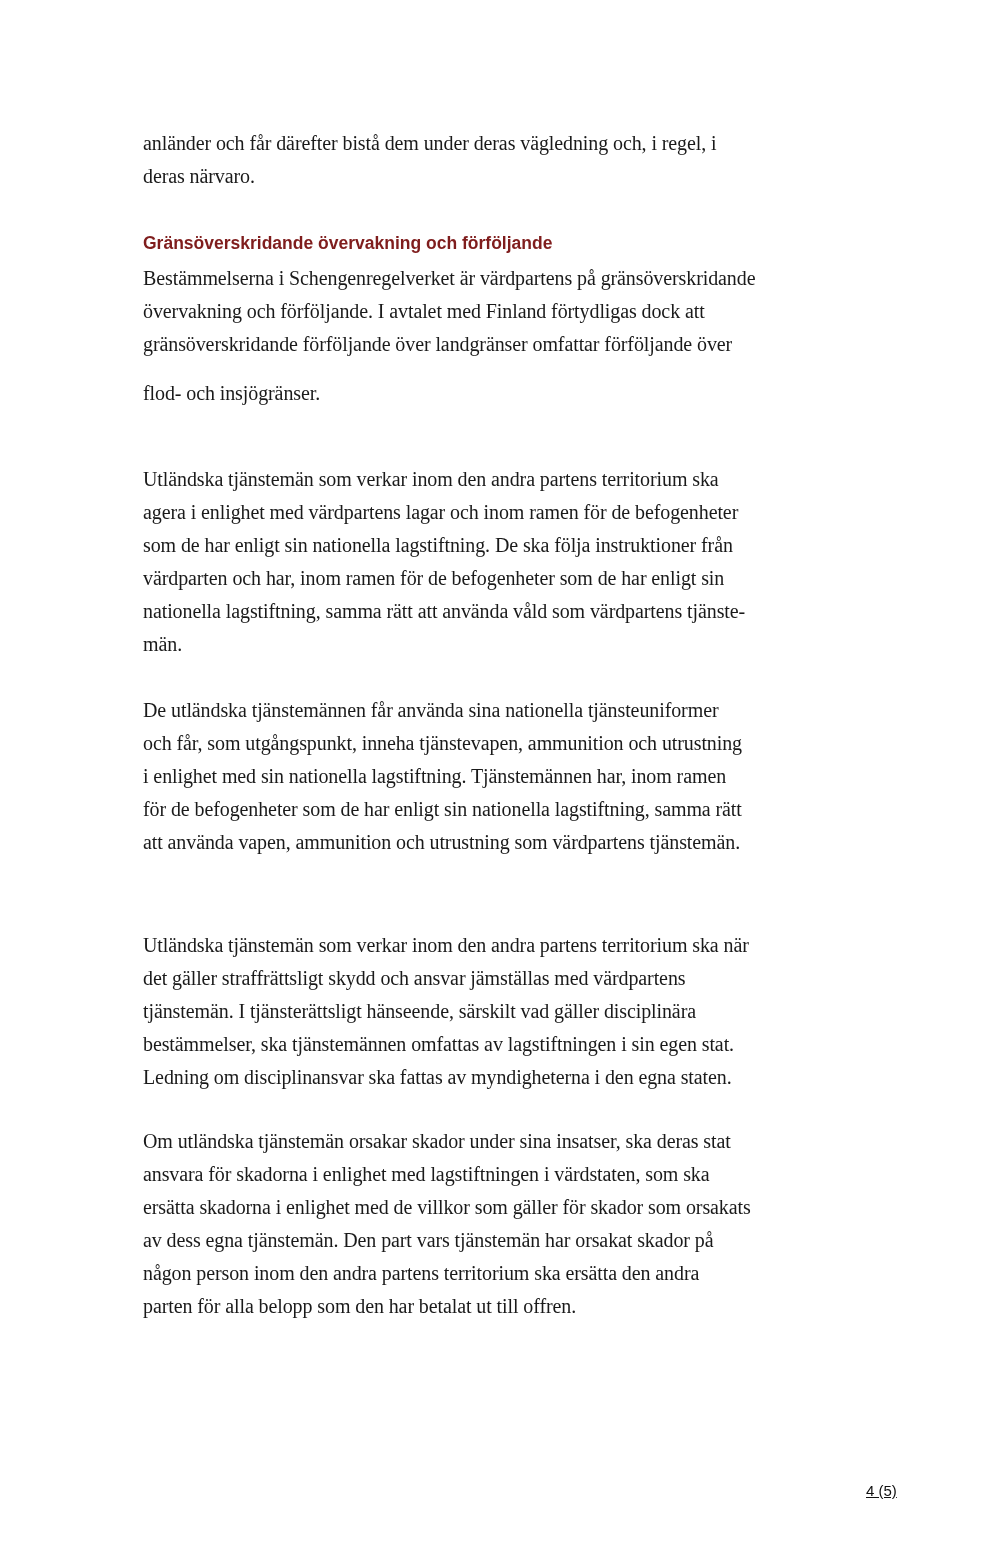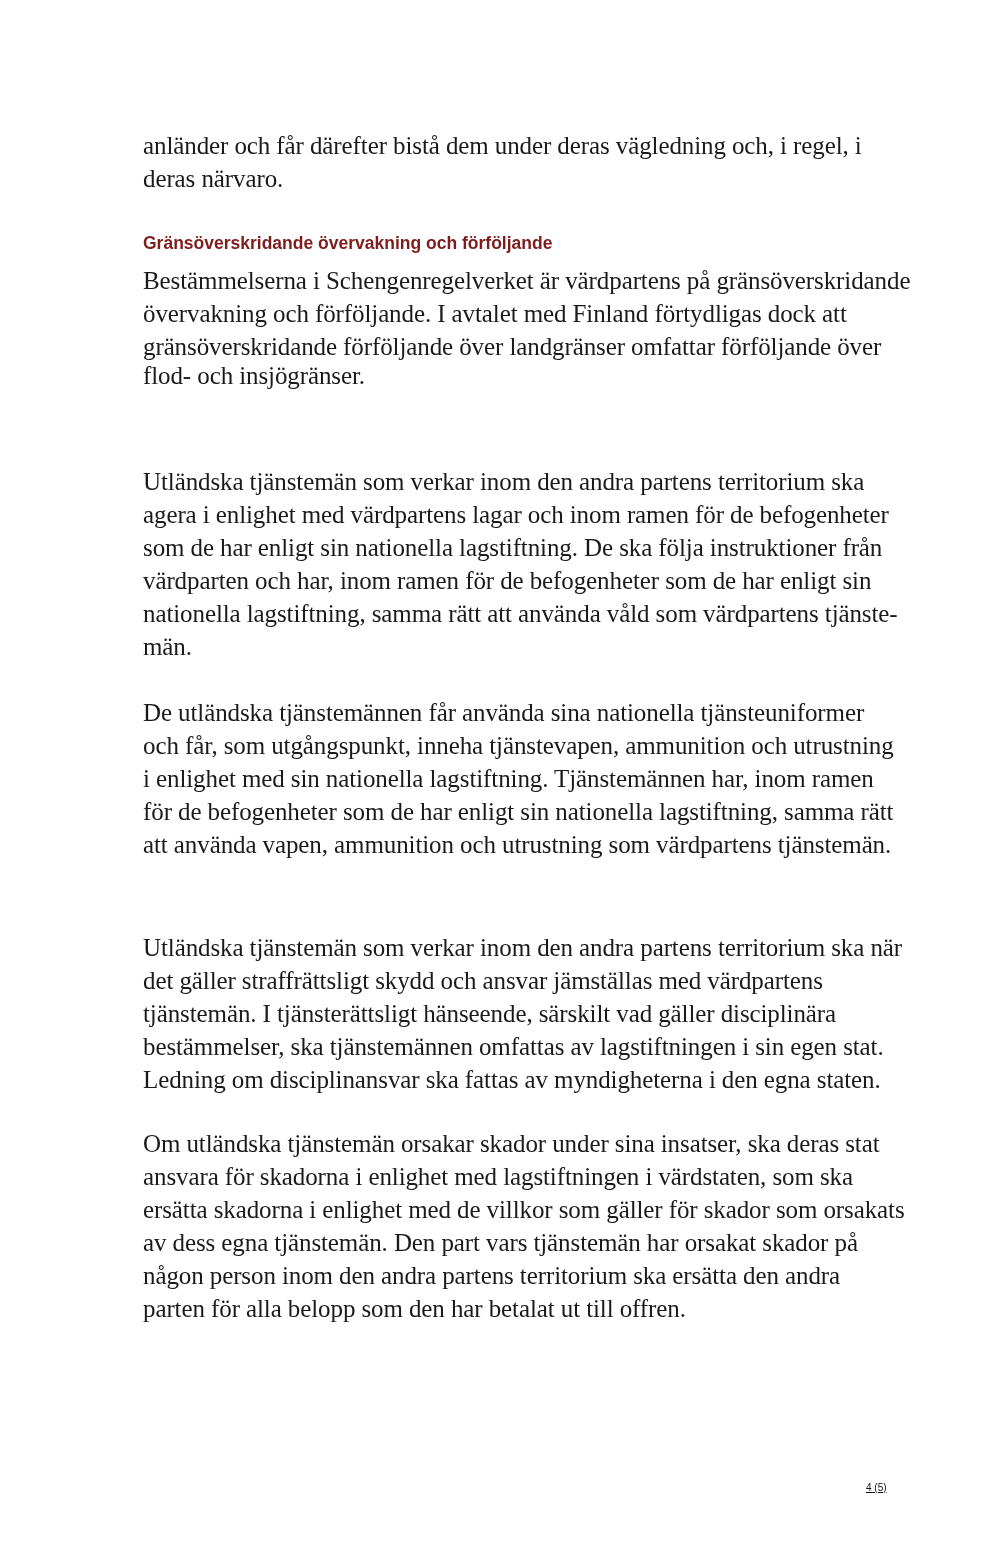--- a/index.html
+++ b/index.html
@@ -1,49 +1,49 @@
 <!DOCTYPE html>
 <html><head>
 <meta charset="utf-8">
 <style>
   html, body { margin: 0; padding: 0; background: #ffffff; }
   body { width: 1008px; height: 1554px; position: relative; overflow: hidden; }
   .page { position: absolute; left: 0; top: 0; width: 1008px; height: 1554px; background: #fff; }
   .line {
     position: absolute; left: 143px; white-space: nowrap;
     font-family: "Liberation Serif", "DejaVu Serif", serif;
-    font-size: 25px; color: #1a1a1a; letter-spacing: -0.1px;
+    font-size: 20px; color: #1a1a1a; letter-spacing: -0.1px;
   }
   .heading {
     position: absolute; left: 143px; white-space: nowrap;
     font-family: "Liberation Sans", "DejaVu Sans", sans-serif;
     font-weight: bold; font-size: 17.5px; color: #7f1d1d;
   }
   .pagenum {
     position: absolute; left: 866px; top: 1482px;
     font-family: "Liberation Sans", "DejaVu Sans", sans-serif;
-    font-size: 10px; color: #111; text-decoration: underline;
+    font-size: 15px; color: #111; text-decoration: underline;
   }
 </style>
 </head>
 <body>
 
 <div class="page">
 
   <div>
     <div class="line" style="top:132px">anländer och får därefter bistå dem under deras vägledning och, i regel, i</div>
     <div class="line" style="top:165px">deras närvaro.</div>
   </div>
 
   <div class="heading" style="top:233px">Gränsöverskridande övervakning och förföljande</div>
   <div>
     <div class="line" style="top:267px">Bestämmelserna i Schengenregelverket är värdpartens på gränsöverskridande</div>
     <div class="line" style="top:300px">övervakning och förföljande. I avtalet med Finland förtydligas dock att</div>
     <div class="line" style="top:333px">gränsöverskridande förföljande över landgränser omfattar förföljande över</div>
-    <div class="line" style="top:362px">flod- och insjögränser.</div>
+    <div class="line" style="top:382px">flod- och insjögränser.</div>
   </div>
 
   <div>
     <div class="line" style="top:468px">Utländska tjänstemän som verkar inom den andra partens territorium ska</div>
     <div class="line" style="top:501px">agera i enlighet med värdpartens lagar och inom ramen för de befogenheter</div>
     <div class="line" style="top:534px">som de har enligt sin nationella lagstiftning. De ska följa instruktioner från</div>
     <div class="line" style="top:567px">värdparten och har, inom ramen för de befogenheter som de har enligt sin</div>
     <div class="line" style="top:600px">nationella lagstiftning, samma rätt att använda våld som värdpartens tjänste-</div>
     <div class="line" style="top:633px">män.</div>
   </div>

